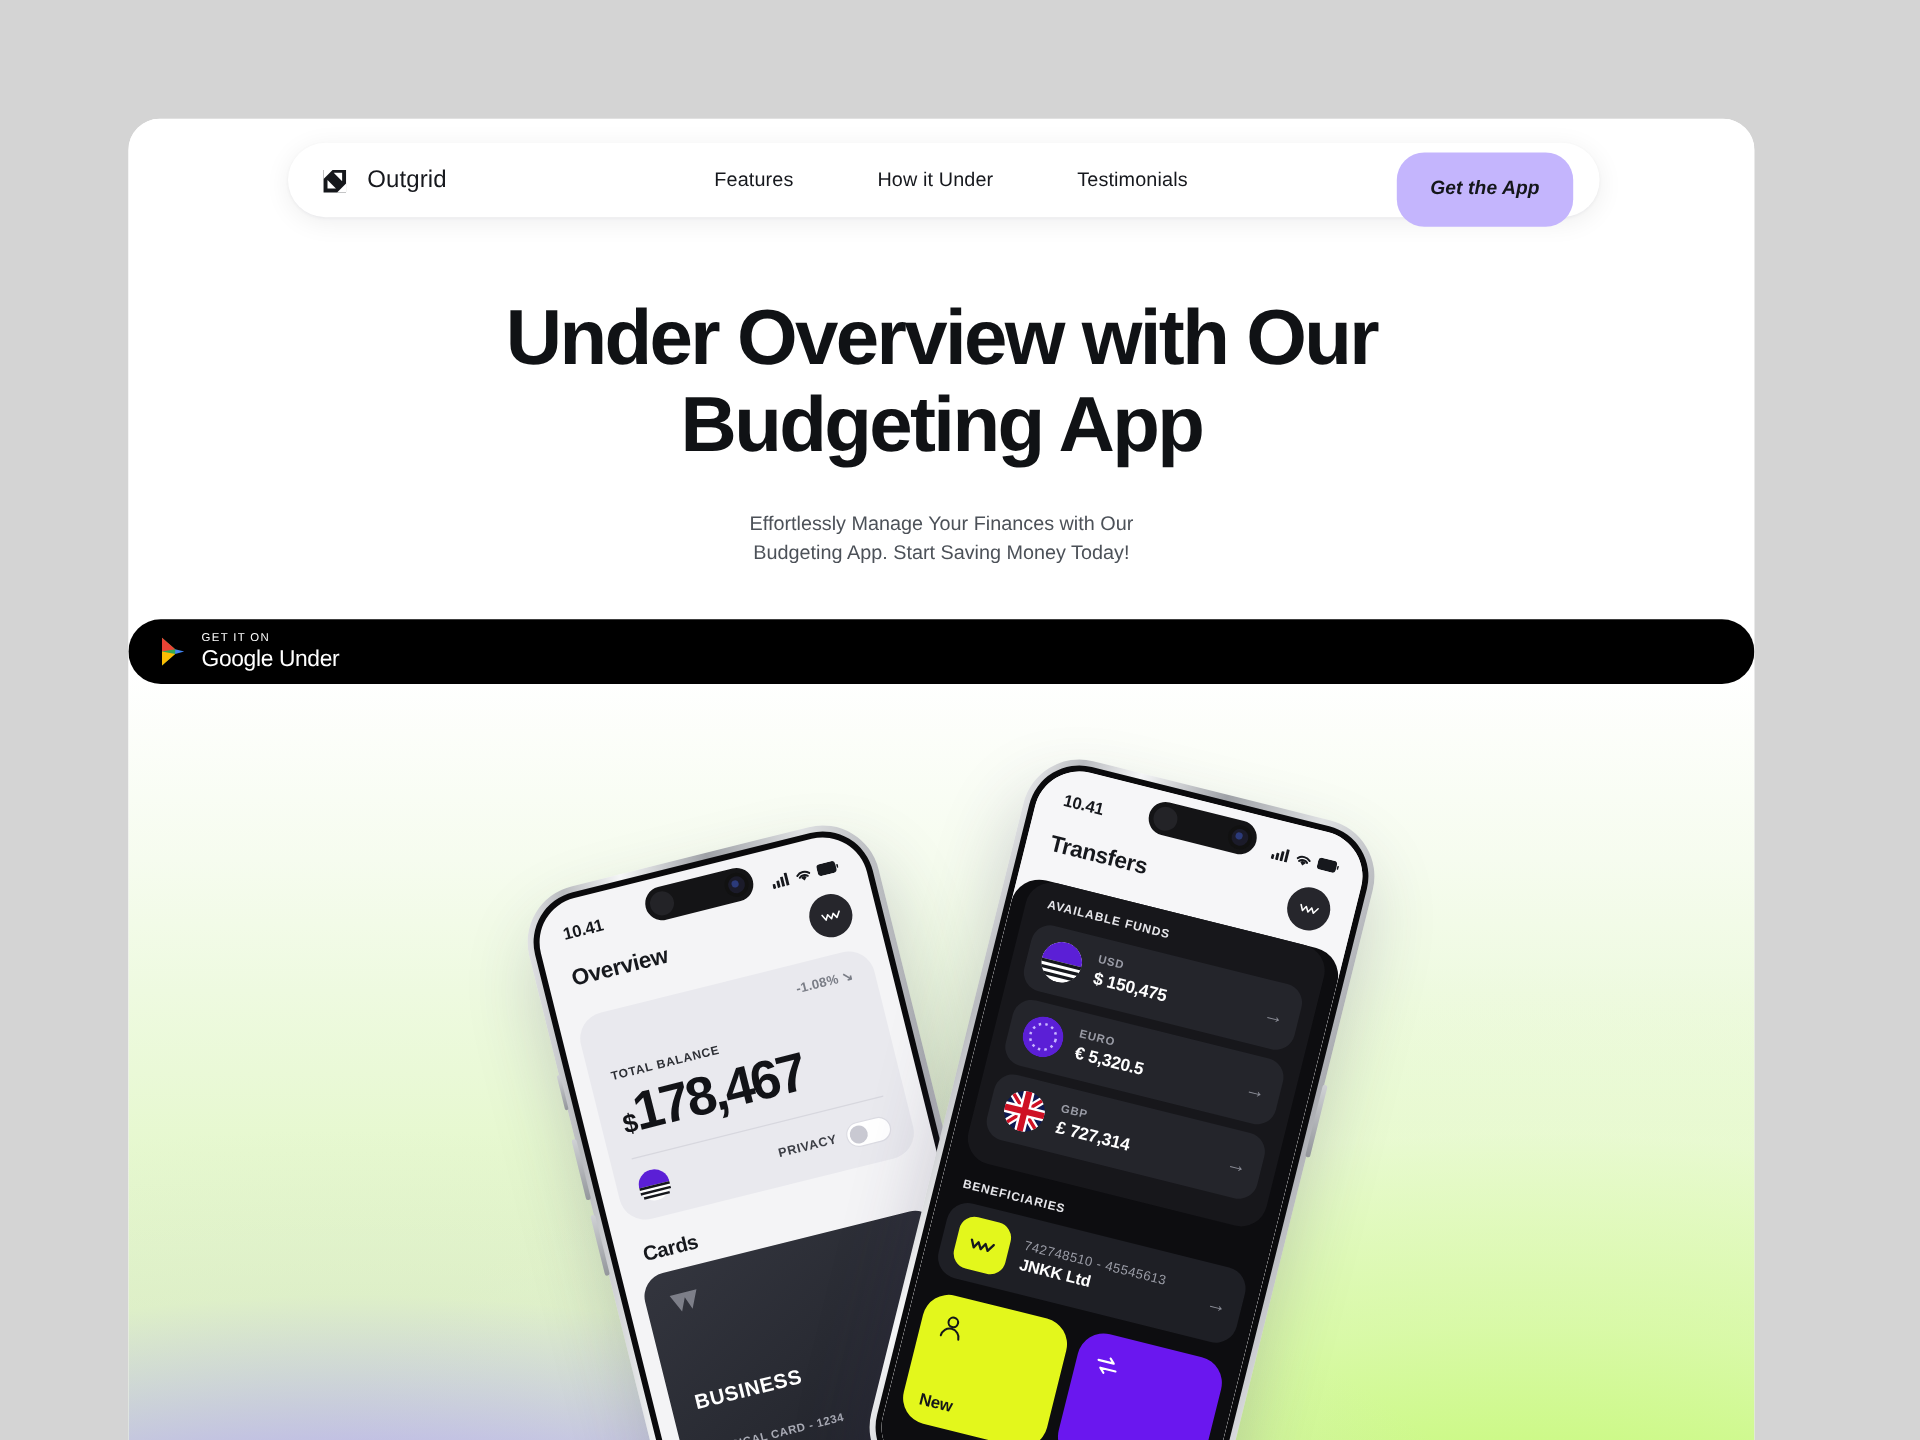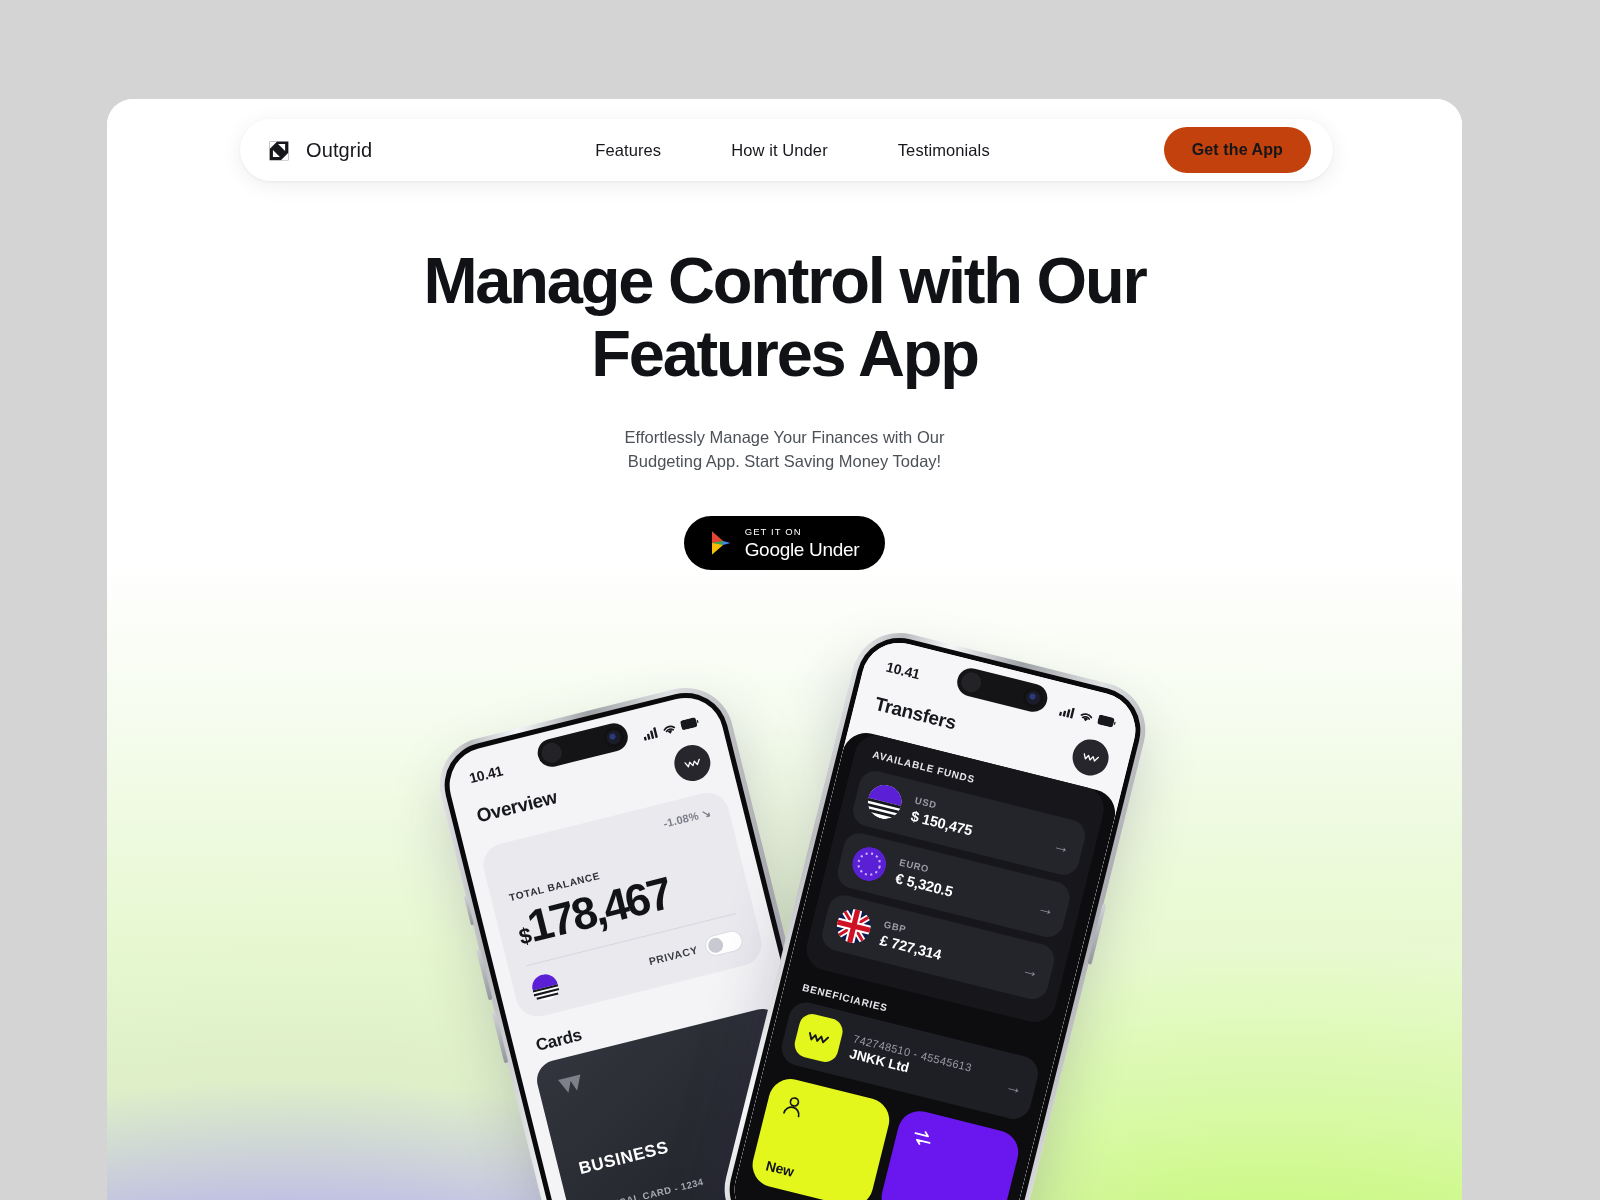--- a/index.html
+++ b/index.html
@@ -54,45 +54,45 @@
     pointer-events: none;
   }
   .nav-link {
     pointer-events: auto;
     font-size: 16.5px; font-weight: 500; color: #16181d;
     letter-spacing: .1px; white-space: nowrap; cursor: pointer; margin-left: 12px;
   }
 
   #cta-button {
     position: absolute; right: 22px; top: 8px;
-    height: 46px; padding: 0 28px;
+    height: 62px; padding: 0 28px;
     border: none; border-radius: 23px;
-    background: #c2410c;
+    background: #c4b5fd;
     color: #14161a; font-size: 16px; font-weight: 700;
     font-family: "Liberation Sans", sans-serif;
     letter-spacing: .1px; cursor: pointer;
-    display: flex; align-items: center;
+    display: flex; align-items: center; font-style: italic;
   }
 
   
   #hero-copy { position: absolute; left: 0; right: 0; top: 145px; text-align: center; }
   #hero-title {
     font-size: 65px; line-height: 1.0; font-weight: 700;
     letter-spacing: -2.2px; color: #101215;
     font-family: "Liberation Sans", sans-serif;
   }
   #hero-title .ln { display: block; padding: 4px 0; }
   #hero-sub {
     margin-top: 36px;
     font-size: 16.5px; line-height: 1.45; font-weight: 400; color: #4c5158;
   }
   #hero-sub .ln { display: block; }
 
   
-  #store-row { margin-top: 42px; display: flex; justify-content: center; gap: 4px; }
+  #store-row { margin-top: 42px; display: flex; justify-content: center; gap: 4px; flex-direction: column; }
   .store-badge {
     height: 54px; background: #000; border-radius: 27px;
     display: flex; align-items: center; gap: 11px;
     padding: 0 26px; cursor: pointer; border: none;
     font-family: "Liberation Sans", sans-serif;
   }
   .store-badge .sb-text { text-align: left; line-height: 1; }
   .store-badge .sb-top { display: block; color: #fff; font-size: 9.5px; letter-spacing: .4px; margin-bottom: 3px; }
   .store-badge .sb-bot { display: block; color: #fff; font-size: 19px; font-weight: 500; letter-spacing: -.3px; }
   #badge-google .sb-top { letter-spacing: 1.1px; }
@@ -255,22 +255,22 @@
           <span class="nav-link">Features</span>
           <span class="nav-link">How it Under</span>
           <span class="nav-link">Testimonials</span>
         </div>
 
         <button id="cta-button">Get the App</button>
       </div>
 
       <div id="hero-copy">
         <h1 id="hero-title">
-          <span class="ln">Manage Control with Our</span>
-          <span class="ln">Features App</span>
+          <span class="ln">Under Overview with Our</span>
+          <span class="ln">Budgeting App</span>
         </h1>
 
         <p id="hero-sub">
           <span class="ln">Effortlessly Manage Your Finances with Our</span>
           <span class="ln">Budgeting App. Start Saving Money Today!</span>
         </p>
 
         <div id="store-row">
 
           <button class="store-badge" id="badge-google">

